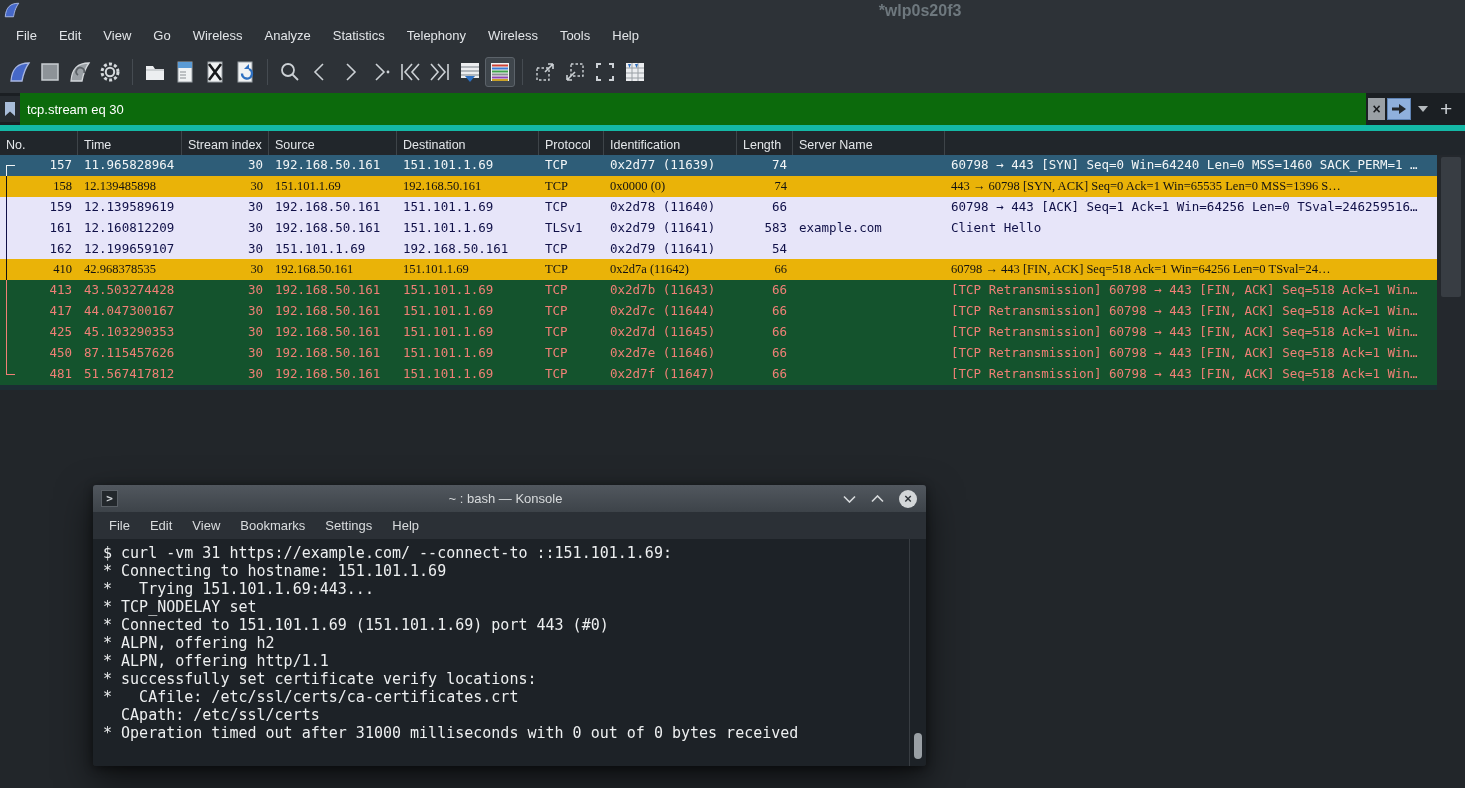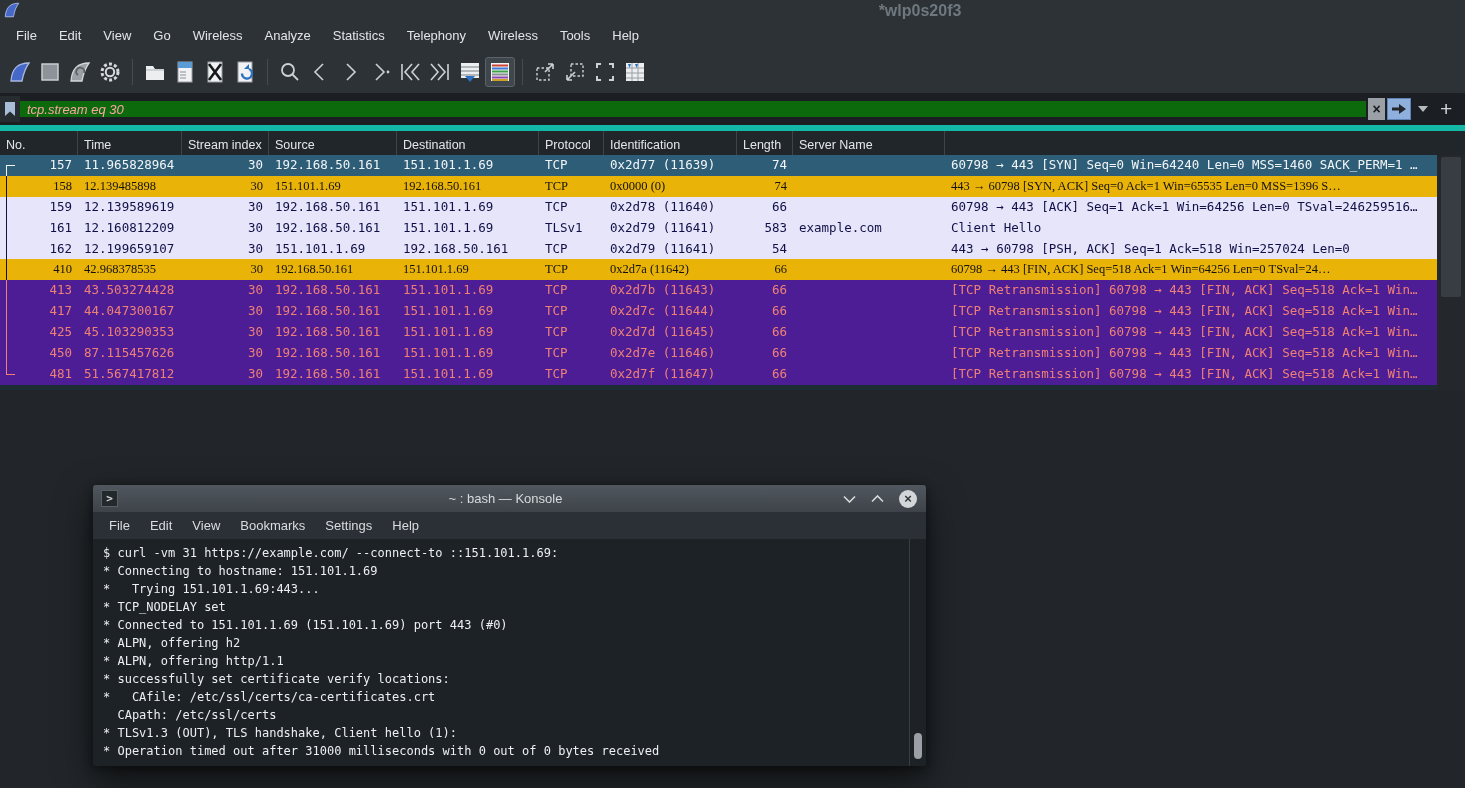--- a/index.html
+++ b/index.html
@@ -16,39 +16,39 @@
   .menu-item { padding:0 11px; font-size:13px; color:#e2e5e8; }
 
   .ws-toolbar { height:42px; display:flex; align-items:center; padding-left:5px; }
   .tb { width:30px; height:30px; display:flex; align-items:center; justify-content:center; flex:0 0 auto; }
   .tb.active { background:#3f464c; border:1px solid #5c636a; border-radius:3px; }
   .tb-sep { width:1px; height:26px; background:#454b51; margin:0 7px; flex:0 0 auto; }
 
   .ws-filterbar { height:32px; background:#1b1f23; display:flex; align-items:center; }
   .filter-bookmark { width:20px; height:26px; background:#272c31; display:flex; align-items:center; justify-content:center; flex:0 0 auto; }
   .bookmark-shape { width:10px; height:14px; background:#a9bdd9; clip-path:polygon(0 0,100% 0,100% 100%,50% 68%,0 100%); }
-  .filter-field { width:1346px; height:16px; background:#0c6a0c; border:none; outline:none; color:#fca5a5; font-size:13px; padding-left:7px; font-family:"Liberation Sans",sans-serif;font-style:italic; }
+  .filter-field { width:1346px; height:32px; background:#0c6a0c; border:none; outline:none; color:#ffffff; font-size:13px; padding-left:7px; font-family:"Liberation Sans",sans-serif; }
   .filter-clear { width:17px; height:22px; margin-left:2px; background:#9aa0a5; color:#17191c; font-weight:bold; font-size:14px; display:flex; align-items:center; justify-content:center; }
   .filter-apply { width:24px; height:22px; margin-left:2px; background:#8fb0dc; border:1px solid #5f83b4; display:flex; align-items:center; justify-content:center; }
   .filter-caret { width:0; height:0; border-left:5px solid transparent; border-right:5px solid transparent; border-top:6px solid #b4b9bd; margin-left:7px; }
   .filter-add { color:#cdd2d6; font-size:21px; font-weight:normal; margin-left:12px; line-height:22px; }
 
   
   .ws-header { display:grid; grid-template-columns:78px 104px 87px 128px 142px 65px 133px 56px 152px 1fr; height:30px; background:#21262b; border-top:6px solid #14b8a6; color:#e4e7ea; font-size:12.5px; }
   .ws-header > div { line-height:29px; padding:0 6px; border-right:1px solid #3e4449; white-space:nowrap; overflow:hidden; }
 
   .plist { position:relative; }
   .prow { display:grid; grid-template-columns:78px 104px 87px 128px 142px 65px 133px 56px 152px 1fr; height:20.9px; font-family:"DejaVu Sans Mono",monospace; font-size:12.5px; margin-right:16px; position:relative; }
   .prow > div { line-height:20.9px; padding:0 6px; white-space:nowrap; overflow:hidden; }
   .prow > div:nth-child(1), .prow > div:nth-child(3), .prow > div:nth-child(8) { text-align:right; }
 
   .sel  { background:#2e5d78; color:#f2f5f6; }
   .gray { background:#eab308; color:#121212;font-family:Liberation Serif, serif; }
   .tcp  { background:#e7e5f9; color:#101048; }
-  .bad  { background:#4c1d95; color:#ef8076; }
+  .bad  { background:#14532d; color:#ef8076; }
 
   .bk-first::before, .bk-mid::before, .bk-last::before { content:""; position:absolute; left:6px; width:8px; }
   .bk-first::before { top:50%; bottom:0; border-left:1px solid currentColor; border-top:1px solid currentColor; }
   .bk-mid::before   { top:0; bottom:0; border-left:1px solid currentColor; }
   .bk-last::before  { top:0; height:50%; border-left:1px solid currentColor; border-bottom:1px solid currentColor; }
 
   .plist-scrollbar { position:absolute; top:0; right:0; bottom:0; width:28px; background:#24282d; }
   .plist-thumb { position:absolute; top:2px; right:4px; width:20px; height:140px; background:#383d43; border-radius:2px; }
   .partial-row { height:5px; background:#1c2d34; margin-right:28px; }
 
@@ -56,21 +56,21 @@
   .konsole { position:absolute; left:93px; top:485px; width:833px; height:281px; border-radius:3px; box-shadow:0 14px 36px rgba(0,0,0,.6), 0 2px 10px rgba(0,0,0,.45); }
   .k-titlebar { height:27px; background:linear-gradient(#51575e,#3d4349); border-radius:3px 3px 0 0; display:flex; align-items:center; position:relative; }
   .k-icon { width:17px; height:17px; background:#23282c; border:1px solid #5a6066; margin-left:8px; color:#cfd3d6; font-family:"DejaVu Sans Mono",monospace; font-size:11px; font-weight:bold; display:flex; align-items:center; justify-content:center; z-index:1; }
   .k-title { position:absolute; left:0; right:8px; text-align:center; color:#d7dadc; font-size:13px; }
   .k-buttons { margin-left:auto; display:flex; align-items:center; gap:15px; padding-right:9px; z-index:1; }
   .k-close { width:18px; height:18px; border-radius:50%; background:#d3d6d8; color:#2e3338; font-size:13px; font-weight:bold; display:flex; align-items:center; justify-content:center; line-height:1; }
   .k-menubar { height:27px; background:#2b3036; display:flex; align-items:center; padding-left:6px; }
   .k-menu-item { padding:0 10px; font-size:13px; color:#d9dcde; }
   .k-term { position:relative; height:227px; background:#1d2227; border-radius:0 0 3px 3px; overflow:hidden; }
   .k-term-lines { padding:5px 24px 0 10px; }
-  .term-line { white-space:pre; font-family:"DejaVu Sans Mono",monospace; font-size:12px; color:#edeff0; line-height:18px; }
+  .term-line { white-space:pre; font-family:"DejaVu Sans Mono",monospace; font-size:15px; color:#edeff0; line-height:18px; }
   .k-scroll { position:absolute; top:0; right:0; bottom:0; width:17px; border-left:1px solid #383d42; }
   .k-scroll-thumb { position:absolute; right:4px; bottom:7px; width:8px; height:26px; background:#9aa0a5; border-radius:4px; }
 
   svg { display:block; }
 </style>
 </head>
 <body>
 
 <div class="ws-top">
 
@@ -331,21 +331,20 @@
       <div class="prow tcp bk-mid">
       <div>162</div>
       <div>12.199659107</div>
       <div>30</div>
       <div>151.101.1.69</div>
       <div>192.168.50.161</div>
       <div>TCP</div>
       <div>0x2d79 (11641)</div>
       <div>54</div>
       <div></div>
-      <div>443 → 60798 [PSH, ACK] Seq=1 Ack=518 Win=257024 Len=0</div>
     </div>
       <div class="prow gray bk-mid">
       <div>410</div>
       <div>42.968378535</div>
       <div>30</div>
       <div>192.168.50.161</div>
       <div>151.101.1.69</div>
       <div>TCP</div>
       <div>0x2d7a (11642)</div>
       <div>66</div>
@@ -452,20 +451,19 @@
     <div class="term-line">$ curl -vm 31 https://example.com/ --connect-to ::151.101.1.69:</div>
         <div class="term-line">* Connecting to hostname: 151.101.1.69</div>
         <div class="term-line">*   Trying 151.101.1.69:443...</div>
         <div class="term-line">* TCP_NODELAY set</div>
         <div class="term-line">* Connected to 151.101.1.69 (151.101.1.69) port 443 (#0)</div>
         <div class="term-line">* ALPN, offering h2</div>
         <div class="term-line">* ALPN, offering http/1.1</div>
         <div class="term-line">* successfully set certificate verify locations:</div>
         <div class="term-line">*   CAfile: /etc/ssl/certs/ca-certificates.crt</div>
         <div class="term-line">  CApath: /etc/ssl/certs</div>
-        <div class="term-line">* TLSv1.3 (OUT), TLS handshake, Client hello (1):</div>
         <div class="term-line">* Operation timed out after 31000 milliseconds with 0 out of 0 bytes received</div>
       </div>
     <div class="k-scroll">
       <div class="k-scroll-thumb"></div>
     </div>
   </div>
 </div>
 
 </body></html>

